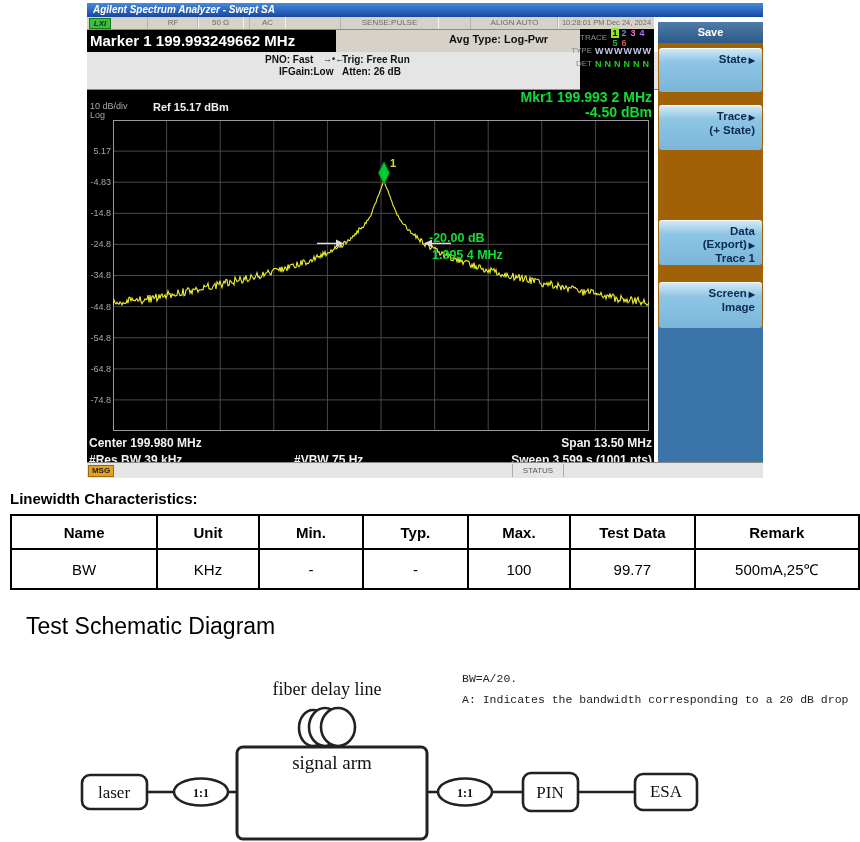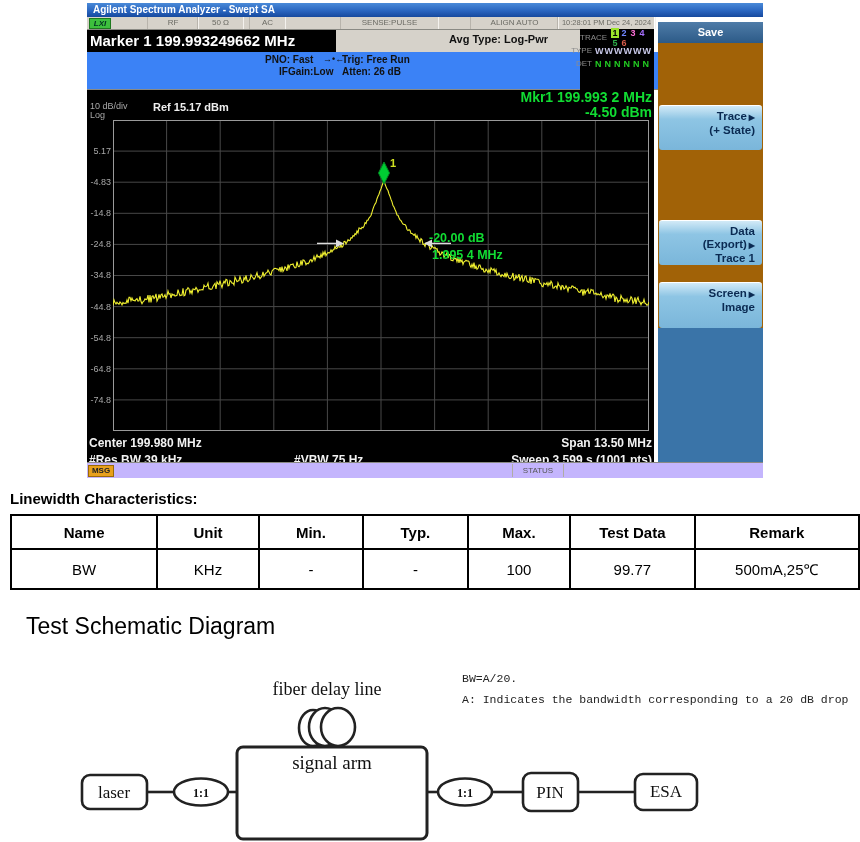--- a/index.html
+++ b/index.html
@@ -2,49 +2,49 @@
 <html><head>
 <meta charset="utf-8">
 <style>
   html,body{margin:0;padding:0;background:#fff;}
   body{width:860px;height:842px;position:relative;overflow:hidden;
        font-family:"Liberation Sans",sans-serif;color:#000;}
   
   .analyzer{position:absolute;left:87px;top:3px;width:676px;height:475px;}
   .titlebar{position:absolute;left:0;top:0;width:676px;height:14px;
     background:linear-gradient(#4a8ad8,#2a66c0 55%,#16499e);
-    color:#fff;font-size:10px;font-weight:bold;line-height:14px;padding-left:6px;box-sizing:border-box;}
+    color:#fff;font-size:10px;font-weight:bold;line-height:14px;padding-left:6px;box-sizing:border-box;font-style:italic;}
   .screen{position:absolute;left:0;top:14px;width:567px;height:445px;background:#000;}
   .measbar{position:absolute;left:0;top:0;width:567px;height:13px;background:#d6d2ca;
     border-bottom:1px solid #8a8a84;box-sizing:border-box;}
   .mcell{position:absolute;top:0;height:12px;font-size:8px;color:#6b6b64;text-align:center;
     line-height:12px;border-left:1px solid #b8b4ac;border-right:1px solid #f4f2ee;overflow:hidden;}
   .lxi{position:absolute;left:2px;top:1px;width:22px;height:11px;background:#3dbf3d;border:1px solid #1e7a1e;
     color:#063;color:#052;font-size:8px;font-weight:bold;font-style:italic;text-align:center;line-height:10px;box-sizing:border-box;color:#032;}
   .markerbar{position:absolute;left:0;top:13px;width:567px;height:22px;background:#d6d2ca;}
   .markerbox{position:absolute;left:0;top:0;width:249px;height:22px;background:#000;color:#fff;
     font-size:15px;font-weight:bold;line-height:22px;padding-left:3px;box-sizing:border-box;white-space:nowrap;}
   .avgtype{position:absolute;left:362px;top:3px;font-size:11px;font-weight:bold;color:#111;white-space:nowrap;}
-  .settings{position:absolute;left:0;top:35px;width:602px;height:38px;background:#3b82f6;
+  .settings{position:absolute;left:0;top:35px;width:602px;height:38px;background:#e5e5e5;
     border-bottom:1px solid #8a8a84;box-sizing:border-box;}
   .setlbl{position:absolute;font-size:10px;font-weight:bold;color:#111;white-space:nowrap;}
   .tracepanel{position:absolute;left:493px;top:12px;width:74px;height:61px;background:#000;
     font-size:8px;color:#999;padding:2px 2px 0 0;box-sizing:border-box;}
   .trow{display:flex;justify-content:flex-end;align-items:center;height:13px;}
   .trow .tlab{margin-right:3px;color:#8c8c8c;}
   .tdigit{display:inline-block;width:8px;text-align:center;font-size:9px;font-weight:bold;margin-left:1px;}
   .twaves{color:#c8c8e8;font-size:9px;letter-spacing:1px;font-weight:bold;}
   .tdets{color:#22cc22;font-size:9px;letter-spacing:3px;font-weight:bold;}
   .grnread{position:absolute;right:2px;color:#11dd33;font-size:14px;font-weight:bold;text-align:right;white-space:nowrap;}
   .axis-side{position:absolute;font-size:9px;color:#a8a8a8;white-space:nowrap;}
   .reftxt{position:absolute;left:66px;top:84px;font-size:11px;font-weight:bold;color:#eee;}
   .ylab{position:absolute;left:0;width:24px;text-align:right;font-size:9px;color:#a8a8a8;}
   .plotsvg{position:absolute;left:26px;top:103px;}
   .fline{position:absolute;font-size:12px;font-weight:bold;color:#f2f2f2;white-space:nowrap;}
-  .statusbar{position:absolute;left:0;top:459px;width:676px;height:16px;background:#c4b5fd;
+  .statusbar{position:absolute;left:0;top:459px;width:676px;height:16px;background:#e5e5e5;
     border-top:1px solid #8a8a84;box-sizing:border-box;}
   .msgbadge{position:absolute;left:1px;top:2px;width:26px;height:12px;background:#e8a01c;border:1px solid #9a6a08;
     color:#222;font-size:8px;font-weight:bold;text-align:center;line-height:10px;box-sizing:border-box;}
   .statuscell{position:absolute;left:425px;top:1px;width:50px;height:13px;font-size:8px;color:#555;
     text-align:center;line-height:13px;border-left:1px solid #b0aca4;border-right:1px solid #b0aca4;}
   
   .menu{position:absolute;left:571px;top:19px;width:105px;height:440px;background:#a16207;}
   .menuhdr{position:absolute;left:0;top:0;width:105px;height:21px;
     background:linear-gradient(#4f7ca8,#2c5a87);color:#fff;font-size:11px;font-weight:bold;
     text-align:center;line-height:21px;}
@@ -167,20 +167,23 @@
 
     <span class="fline" style="left:2px;top:419px">Center 199.980 MHz</span>
     <span class="fline" style="right:2px;top:419px">Span 13.50 MHz</span>
     <span class="fline" style="left:2px;top:436px">#Res BW 39 kHz</span>
     <span class="fline" style="left:207px;top:436px">#VBW 75 Hz</span>
     <span class="fline" style="right:2px;top:436px">Sweep 3.599 s (1001 pts)</span>
   </div>
 
   <div class="menu">
     <div class="menuhdr">Save</div>
+    <div class="mbtn" style="top:26px;height:44px">
+      <div><span>State</span><span class="arr"></span></div>
+    </div>
     <div class="mbtn" style="top:83px;height:45px">
       <div><span>Trace</span><span class="arr"></span></div>
       <div>(+ State)</div>
     </div>
     <div class="mbtn" style="top:198px;height:45px">
       <div>Data</div>
       <div><span>(Export)</span><span class="arr"></span></div>
       <div>Trace 1</div>
     </div>
     <div class="mbtn" style="top:260px;height:46px">

